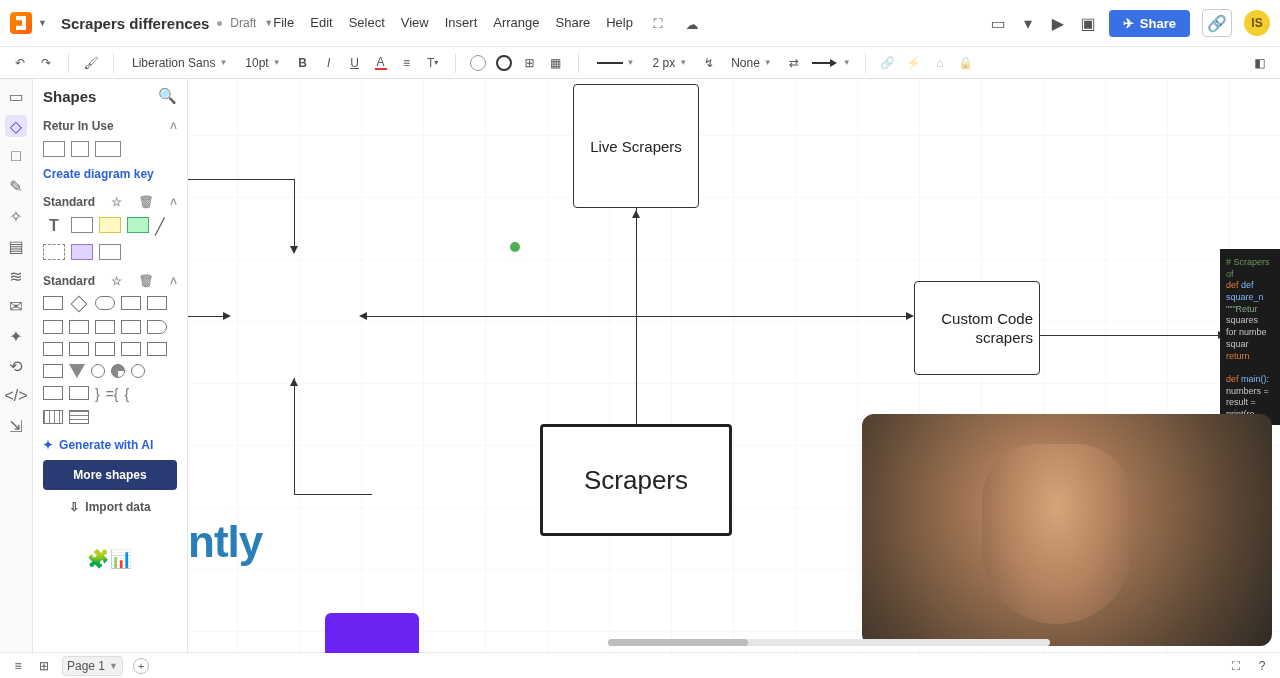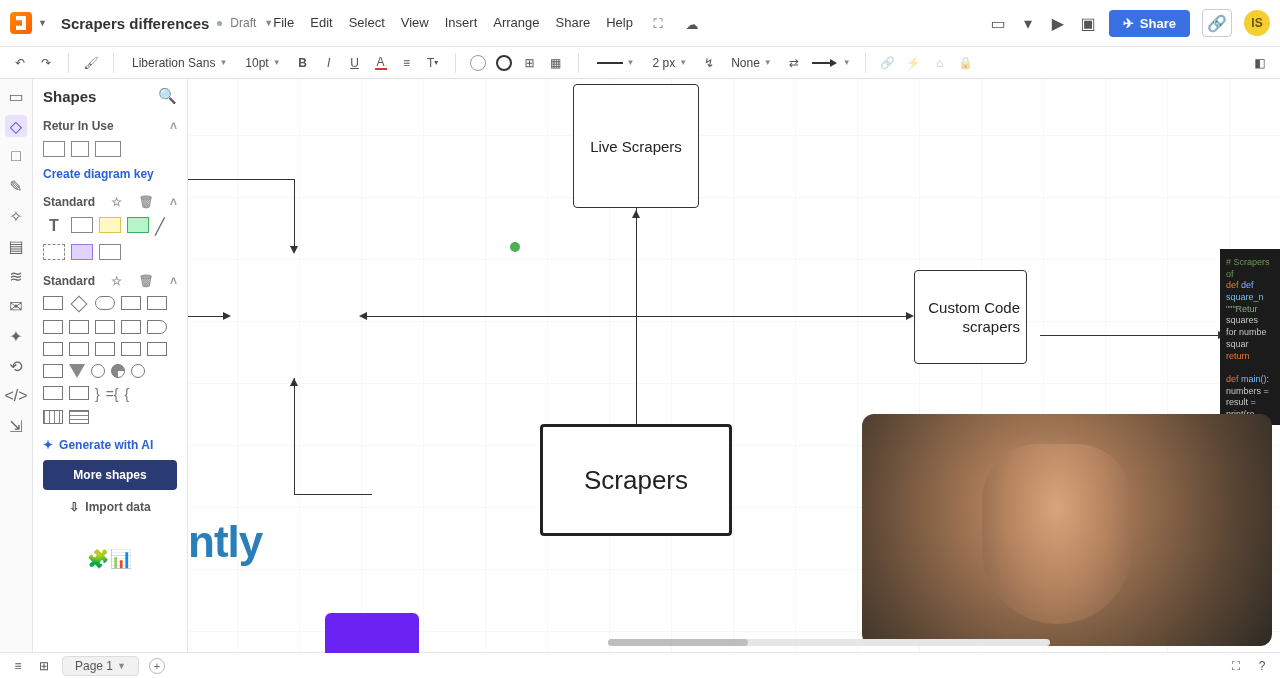--- a/index.html
+++ b/index.html
@@ -83,21 +83,21 @@
 .ah.right{border-left:8px solid #333;border-top:4px solid transparent;border-bottom:4px solid transparent}
 .ah.left{border-right:8px solid #333;border-top:4px solid transparent;border-bottom:4px solid transparent}
 .ah.up{border-bottom:8px solid #333;border-left:4px solid transparent;border-right:4px solid transparent}
 .ah.down{border-top:8px solid #333;border-left:4px solid transparent;border-right:4px solid transparent}
 .video{position:absolute;right:8px;bottom:6px;width:410px;height:232px;border-radius:12px;background:radial-gradient(circle at 45% 40%,#caa07a 0,#a07452 30%,#5a4634 70%,#2e2a24 100%);overflow:hidden}
 .video::after{content:"";position:absolute;left:120px;top:30px;width:150px;height:180px;border-radius:60px 60px 80px 80px;background:radial-gradient(ellipse at 50% 35%,#d6a57b 0,#b3825e 50%,#7a5a43 100%)}
 .hscroll{position:absolute;left:420px;right:230px;bottom:6px;height:7px;background:#e6e6e6;border-radius:4px}
 .hscroll .thumb{position:absolute;left:0;width:140px;height:100%;background:#bdbdbd;border-radius:4px}
 
 .bottombar{height:26px;border-top:1px solid #e6e6e6;display:flex;align-items:center;padding:0 10px;gap:10px;font-size:12px;color:#555}
-.page-tab{background:#f1f1f1;border:1px solid #ddd;border-radius:4px;padding:2px 12px;display:flex;align-items:center;gap:4px;cursor:pointer}
+.page-tab{background:#f1f1f1;border:1px solid #ddd;border-radius:4px;padding:2px 4px;display:flex;align-items:center;gap:4px;cursor:pointer}
 .add-page{width:16px;height:16px;border:1px solid #bbb;border-radius:50%;display:flex;align-items:center;justify-content:center;font-size:11px;color:#666;cursor:pointer}
 .bb-right{margin-left:auto;display:flex;align-items:center;gap:10px}
 .text-a{display:inline-flex;flex-direction:column;align-items:center;line-height:1}
 .text-a .bar{width:12px;height:2px;background:#d33}
 </style>
 </head>
 <body>
 
 <div class="titlebar">
   <div class="hdr-row1" style="width:100%">
@@ -302,21 +302,21 @@
       <span>Import data</span>
     </div>
   </div>
 
   <div class="canvas">
     <div class="grid"></div>
 
     <div class="node" style="left:385px;top:5px;width:126px;height:124px;font-size:15px">
       <span>Live Scrapers</span>
     </div>
-    <div class="node" style="left:726px;top:191px;width:113px;height:94px;font-size:15px;line-height:1.3">
+    <div class="node" style="left:726px;top:202px;width:126px;height:94px;font-size:15px;line-height:1.3">
       <span style="padding:0 6px">Custom Code scrapers</span>
     </div>
     <div class="node main-node" style="left:352px;top:345px;width:192px;height:112px">
       <span>Scrapers</span>
     </div>
 
     <div class="arrow v" style="left:448px;top:129px;height:216px"></div>
     <div class="ah up" style="left:444px;top:131px"></div>
 
     <div class="arrow h" style="left:0;top:237px;width:36px"></div>

